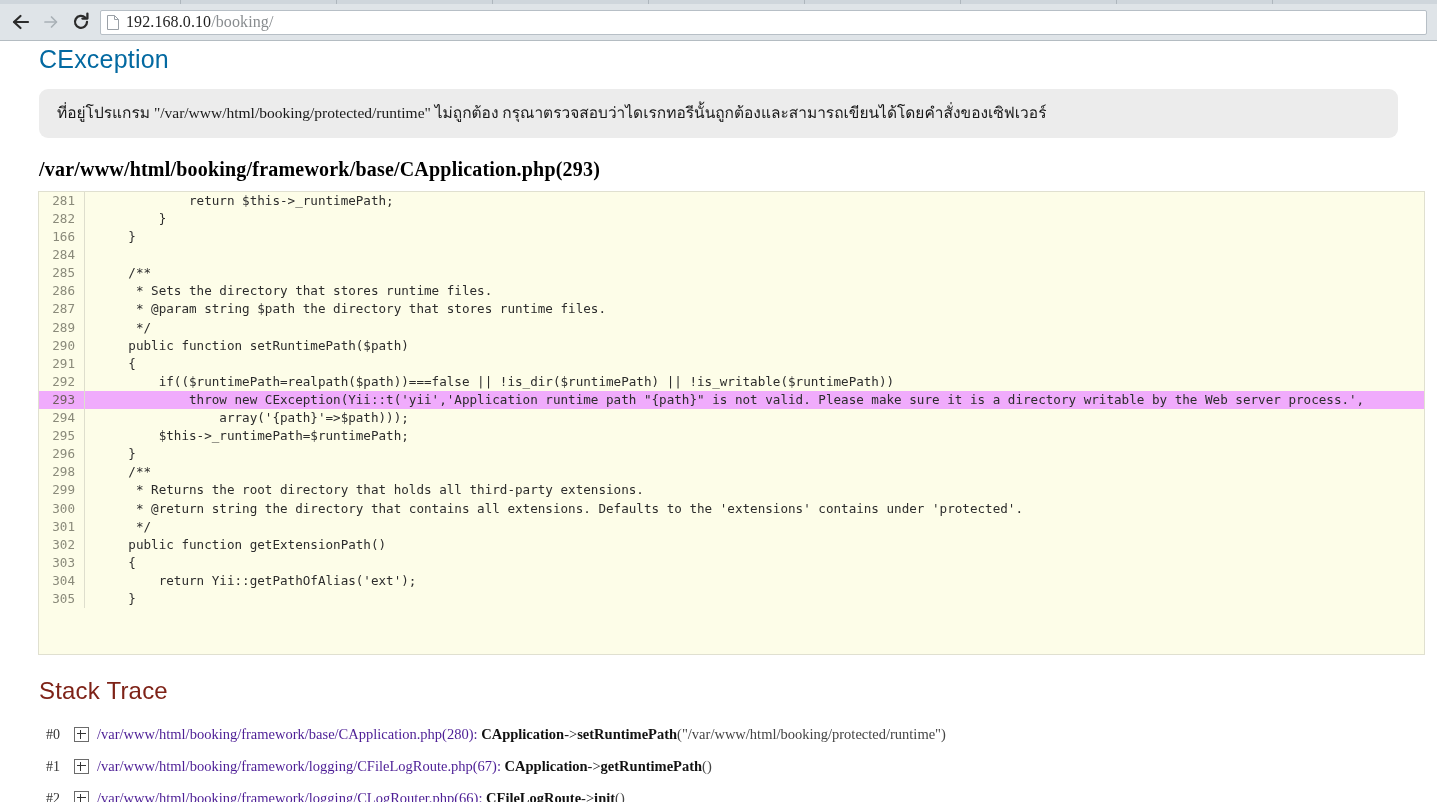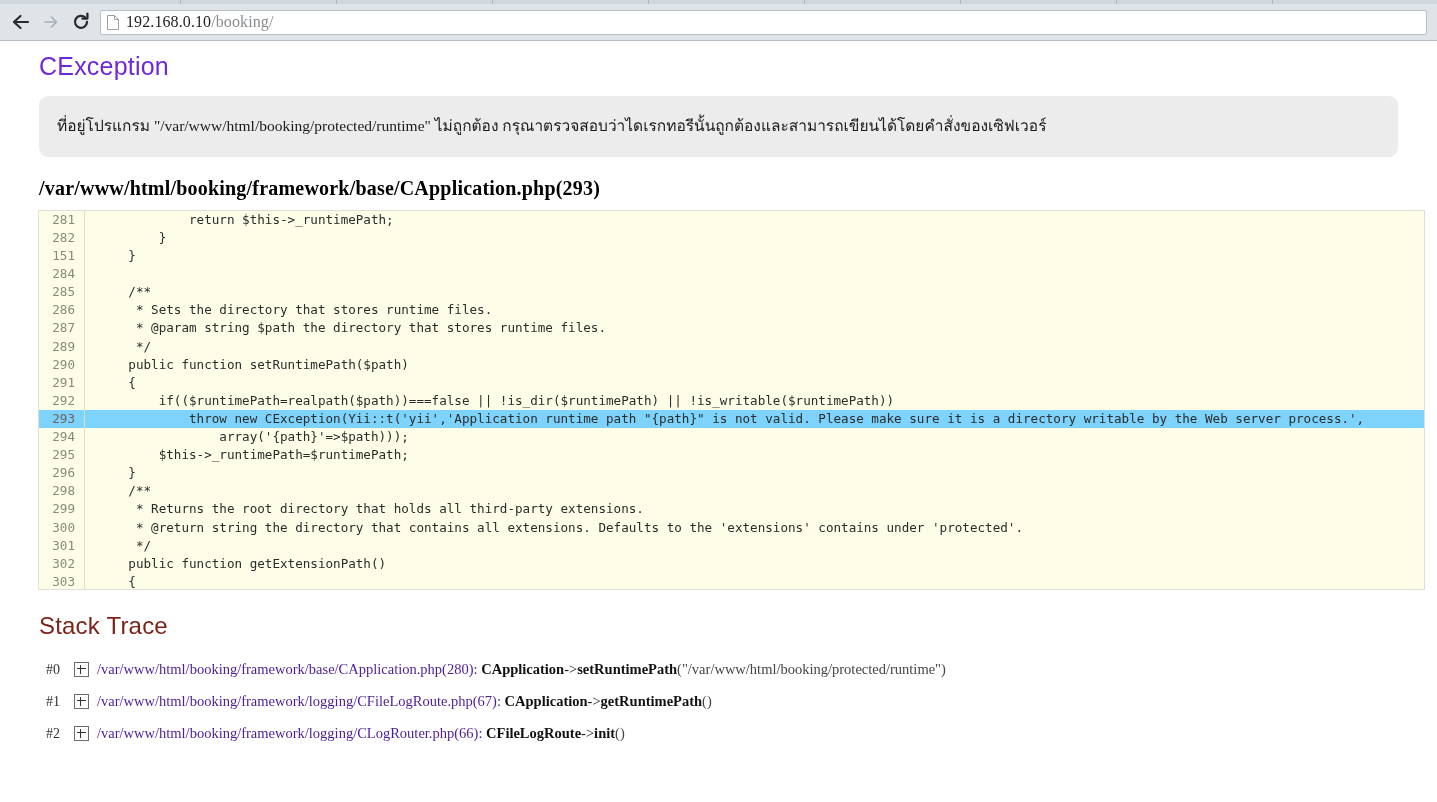--- a/index.html
+++ b/index.html
@@ -92,31 +92,31 @@
     height: 761px;
     padding: 0;
     background: #ffffff;
     overflow: hidden;
   }
 
   #error-title {
     font-family: "Liberation Sans", sans-serif;
     font-size: 25px;
     font-weight: normal;
-    color: #6d28d9;
+    color: #0369a1;
     margin: 0;
-    padding: 11px 0 0 39px;
+    padding: 4px 0 0 39px;
     letter-spacing: 0.2px;
   }
 
   #error-message {
     margin: 15px 39px 0 39px;
     background: #ececec;
     border-radius: 9px;
-    padding: 20px 18px;
+    padding: 14px 18px;
     font-family: "Liberation Serif", serif;
     font-size: 15.5px;
     color: #1a1a1a;
     line-height: 1.35;
     white-space: nowrap;
     overflow: hidden;
   }
 
   #source-file {
     margin: 20px 0 0 39px;
@@ -127,35 +127,35 @@
     letter-spacing: 0.2px;
   }
 
   
   #code-block {
     margin: 10px 12px 0 38px;
     border: 1px solid #e0e0d0;
     background: #fdfde8;
     overflow: hidden;
     position: relative;
-    height: 380px;
+    height: 464px;
     box-sizing: border-box;
   }
   .code-line {
     display: flex;
     align-items: center;
     height: 18.1px;
     white-space: pre;
     font-family: "DejaVu Sans Mono", monospace;
     font-size: 12.6px;
     line-height: 18.1px;
     color: #2c2c2c;
   }
   .code-line.error {
-    background: #7dd3fc;
+    background: #f0abfc;
   }
   .ln {
     width: 36px;
     flex: 0 0 36px;
     text-align: right;
     padding-right: 9px;
     color: #8a8a7a;
     border-right: 1px solid #dedecd;
     box-sizing: content-box;
     font-family: "DejaVu Sans Mono", monospace;
@@ -291,21 +291,21 @@
 
   <h1 id="error-title">CException</h1>
 
   <div id="error-message">ที่อยู่โปรแกรม "/var/www/html/booking/protected/runtime" ไม่ถูกต้อง กรุณาตรวจสอบว่าไดเรกทอรีนั้นถูกต้องและสามารถเขียนได้โดยคำสั่งของเซิฟเวอร์</div>
 
   <div id="source-file">/var/www/html/booking/framework/base/CApplication.php(293)</div>
 
   <div id="code-block">
       <div class="code-line"><span class="ln">281</span><span class="code-text">            return $this-&gt;_runtimePath;</span></div>
       <div class="code-line"><span class="ln">282</span><span class="code-text">        }</span></div>
-      <div class="code-line"><span class="ln">151</span><span class="code-text">    }</span></div>
+      <div class="code-line"><span class="ln">166</span><span class="code-text">    }</span></div>
       <div class="code-line"><span class="ln">284</span><span class="code-text"></span></div>
       <div class="code-line"><span class="ln">285</span><span class="code-text">    /**</span></div>
       <div class="code-line"><span class="ln">286</span><span class="code-text">     * Sets the directory that stores runtime files.</span></div>
       <div class="code-line"><span class="ln">287</span><span class="code-text">     * @param string $path the directory that stores runtime files.</span></div>
       <div class="code-line"><span class="ln">289</span><span class="code-text">     */</span></div>
       <div class="code-line"><span class="ln">290</span><span class="code-text">    public function setRuntimePath($path)</span></div>
       <div class="code-line"><span class="ln">291</span><span class="code-text">    {</span></div>
       <div class="code-line"><span class="ln">292</span><span class="code-text">        if(($runtimePath=realpath($path))===false || !is_dir($runtimePath) || !is_writable($runtimePath))</span></div>
       <div class="code-line error"><span class="ln">293</span><span class="code-text">            throw new CException(Yii::t('yii','Application runtime path "{path}" is not valid. Please make sure it is a directory writable by the Web server process.',</span></div>
       <div class="code-line"><span class="ln">294</span><span class="code-text">                array('{path}'=&gt;$path)));</span></div>

